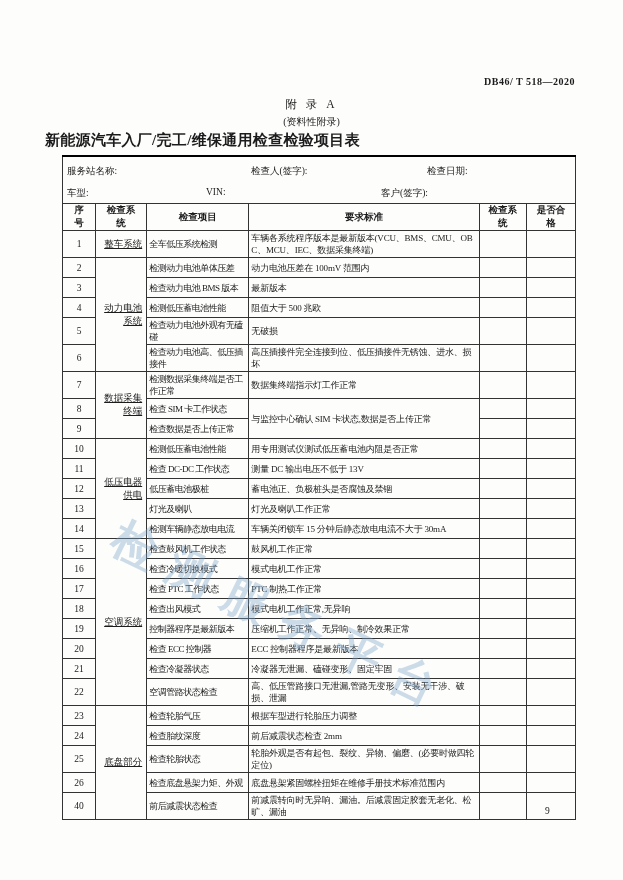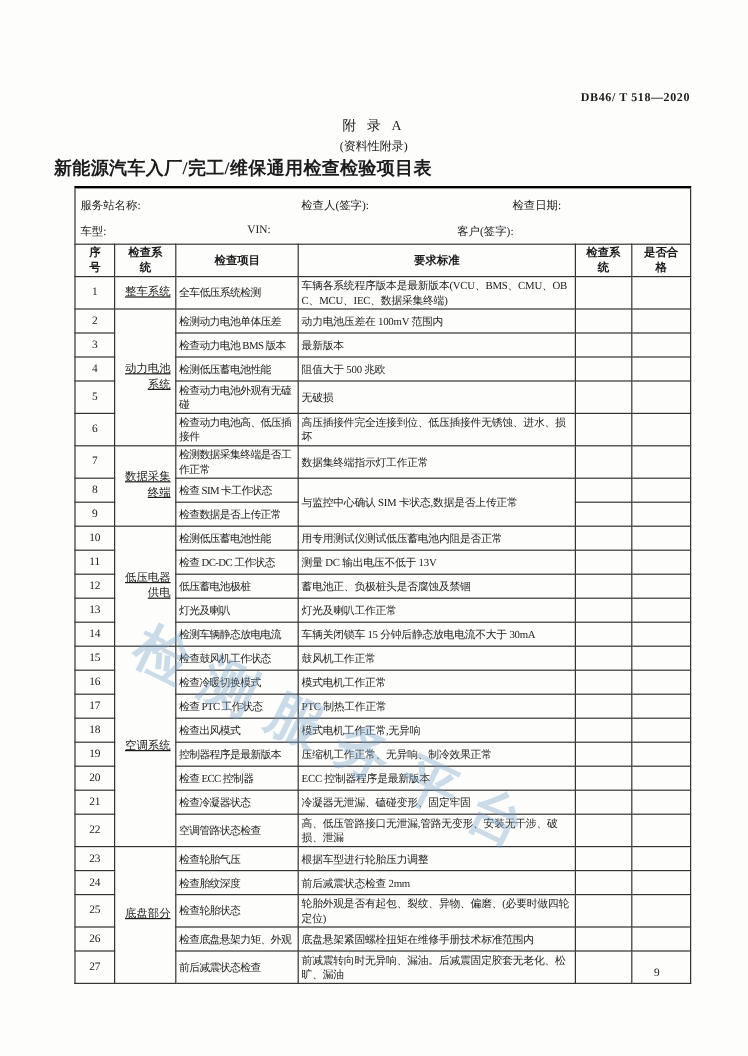--- a/index.html
+++ b/index.html
@@ -254,21 +254,21 @@
           <td></td>
         </tr>
         <tr class="single">
           <td class="c-no">26</td>
           <td class="c-item">检查底盘悬架力矩、外观</td>
           <td class="c-std">底盘悬架紧固螺栓扭矩在维修手册技术标准范围内</td>
           <td></td>
           <td></td>
         </tr>
         <tr class="tall">
-          <td class="c-no">27</td>
+          <td class="c-no">40</td>
           <td class="c-item">前后减震状态检查</td>
           <td class="c-std">前减震转向时无异响、漏油。后减震固定胶套无老化、松旷、漏油</td>
           <td></td>
           <td></td>
         </tr>
       </tbody>
   </table>
 </div>
 
 <div class="watermark">检测服务平台</div>

